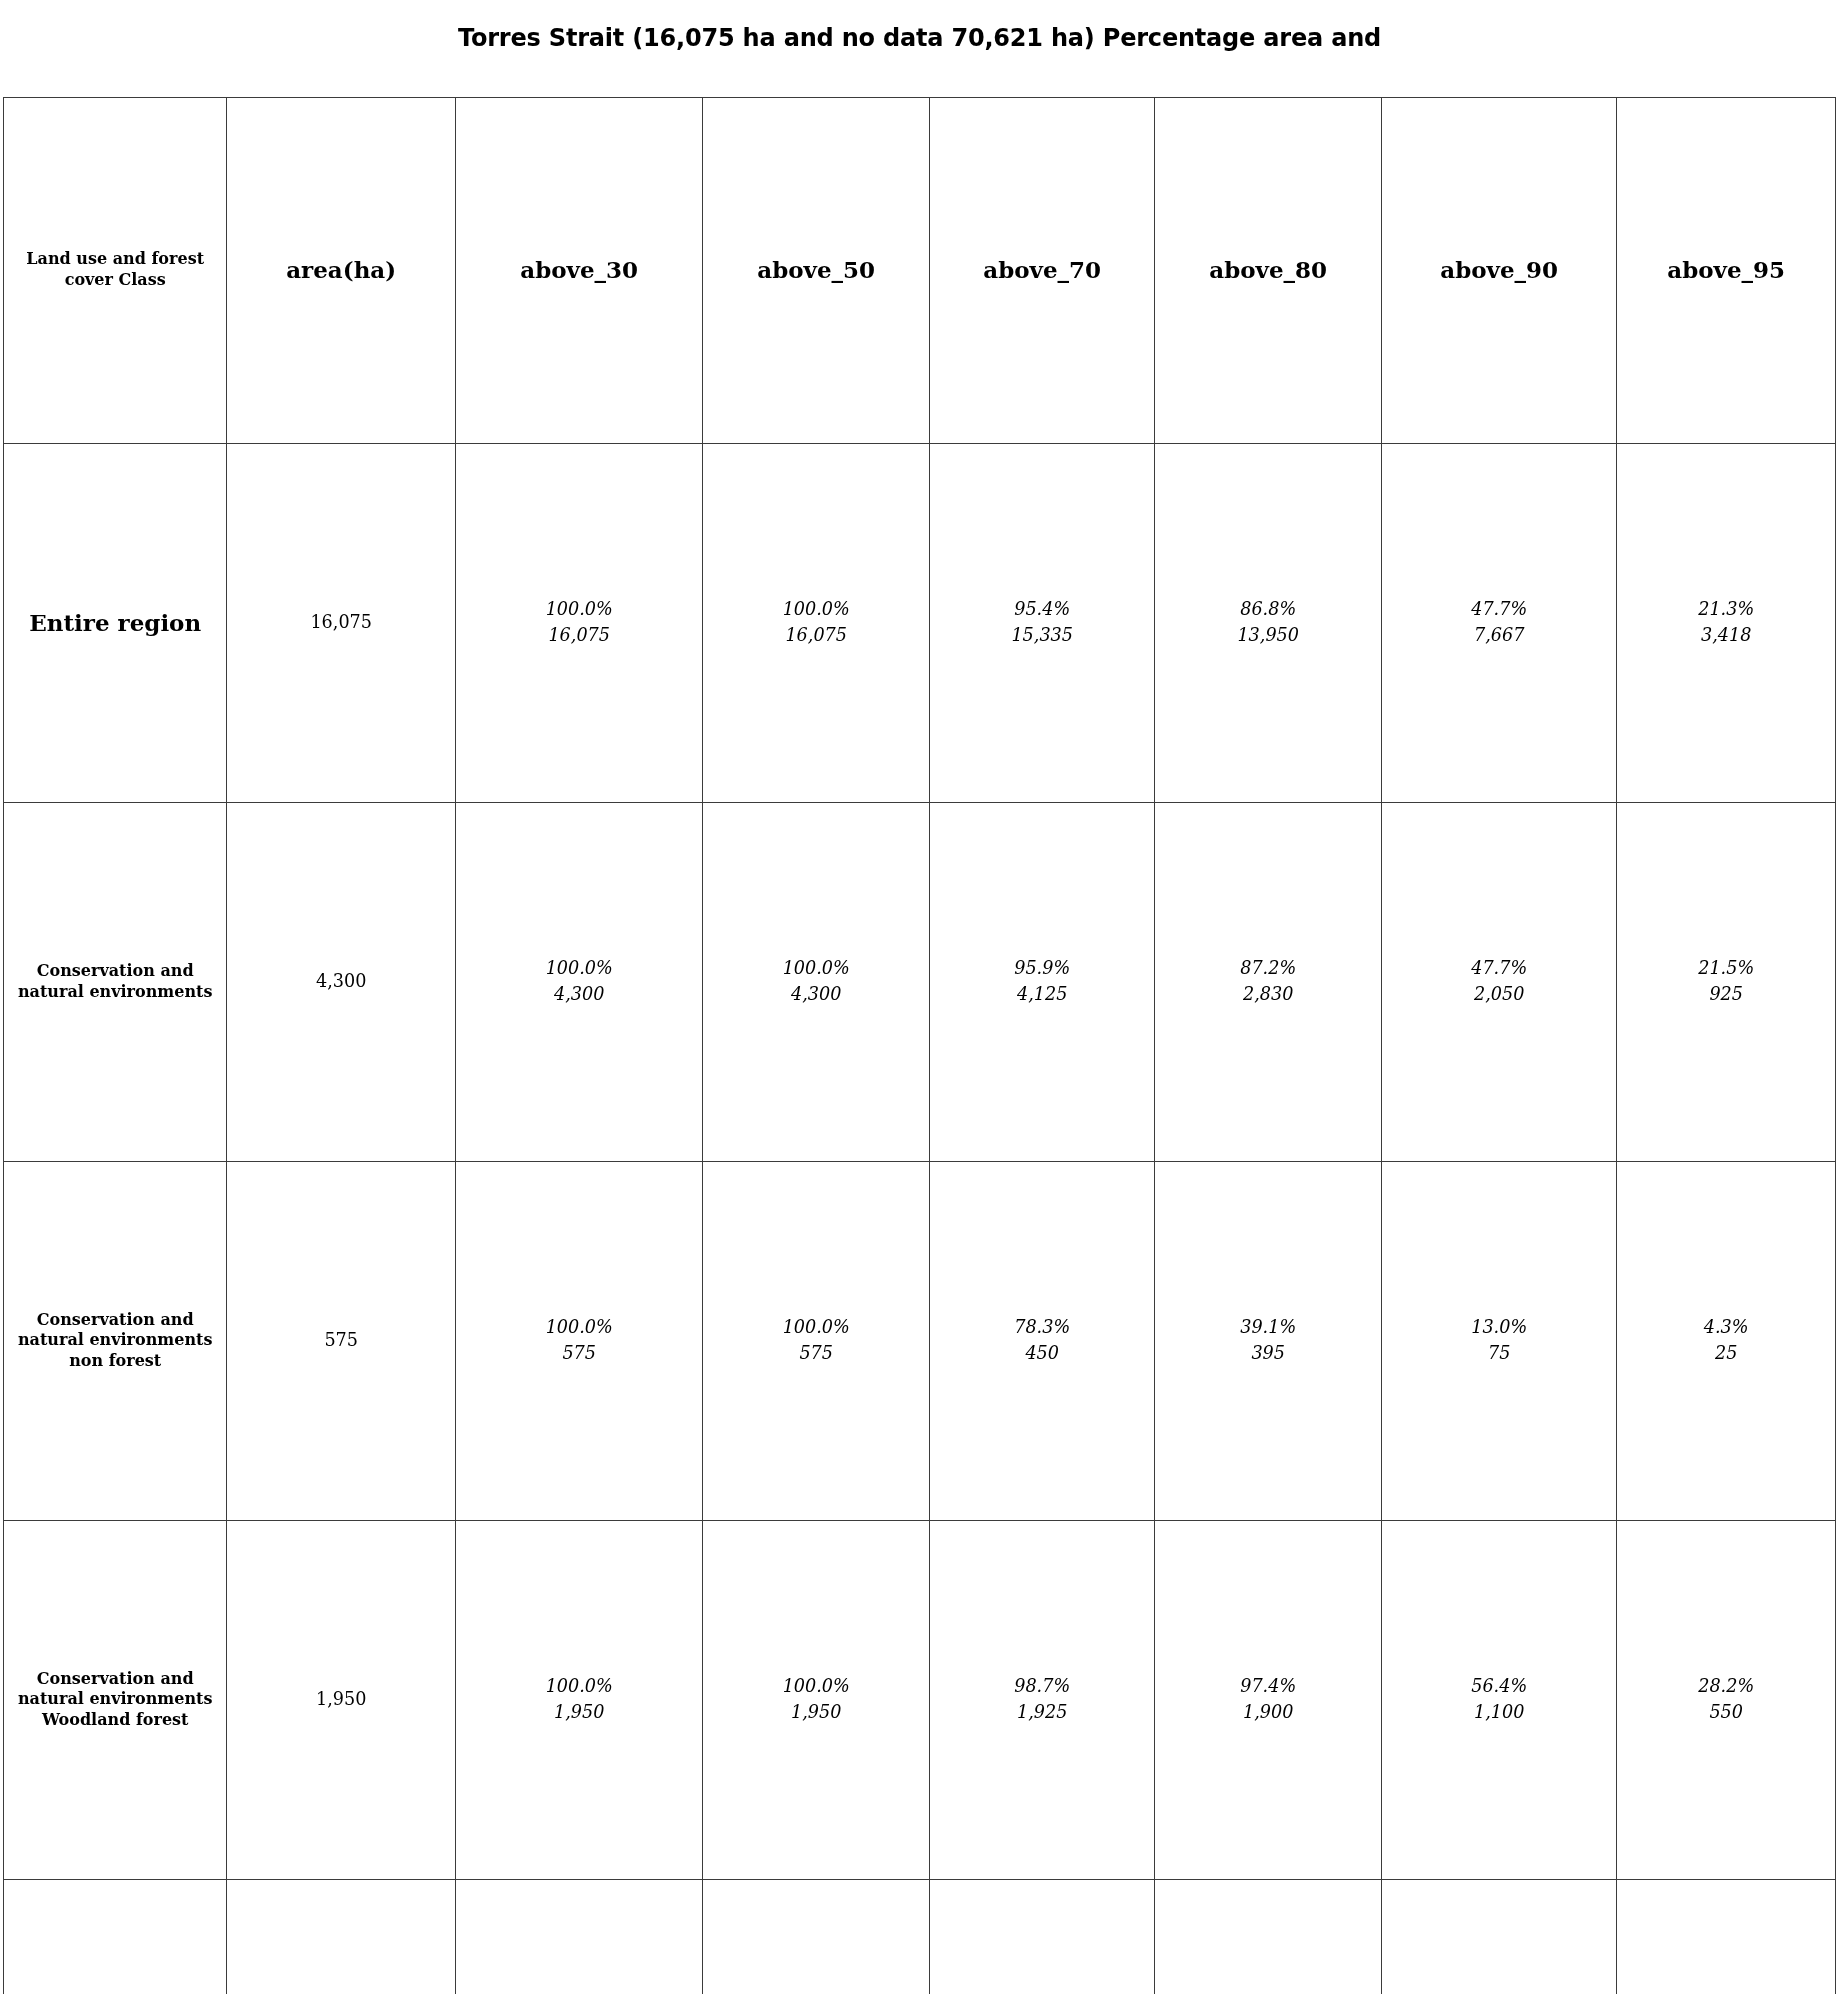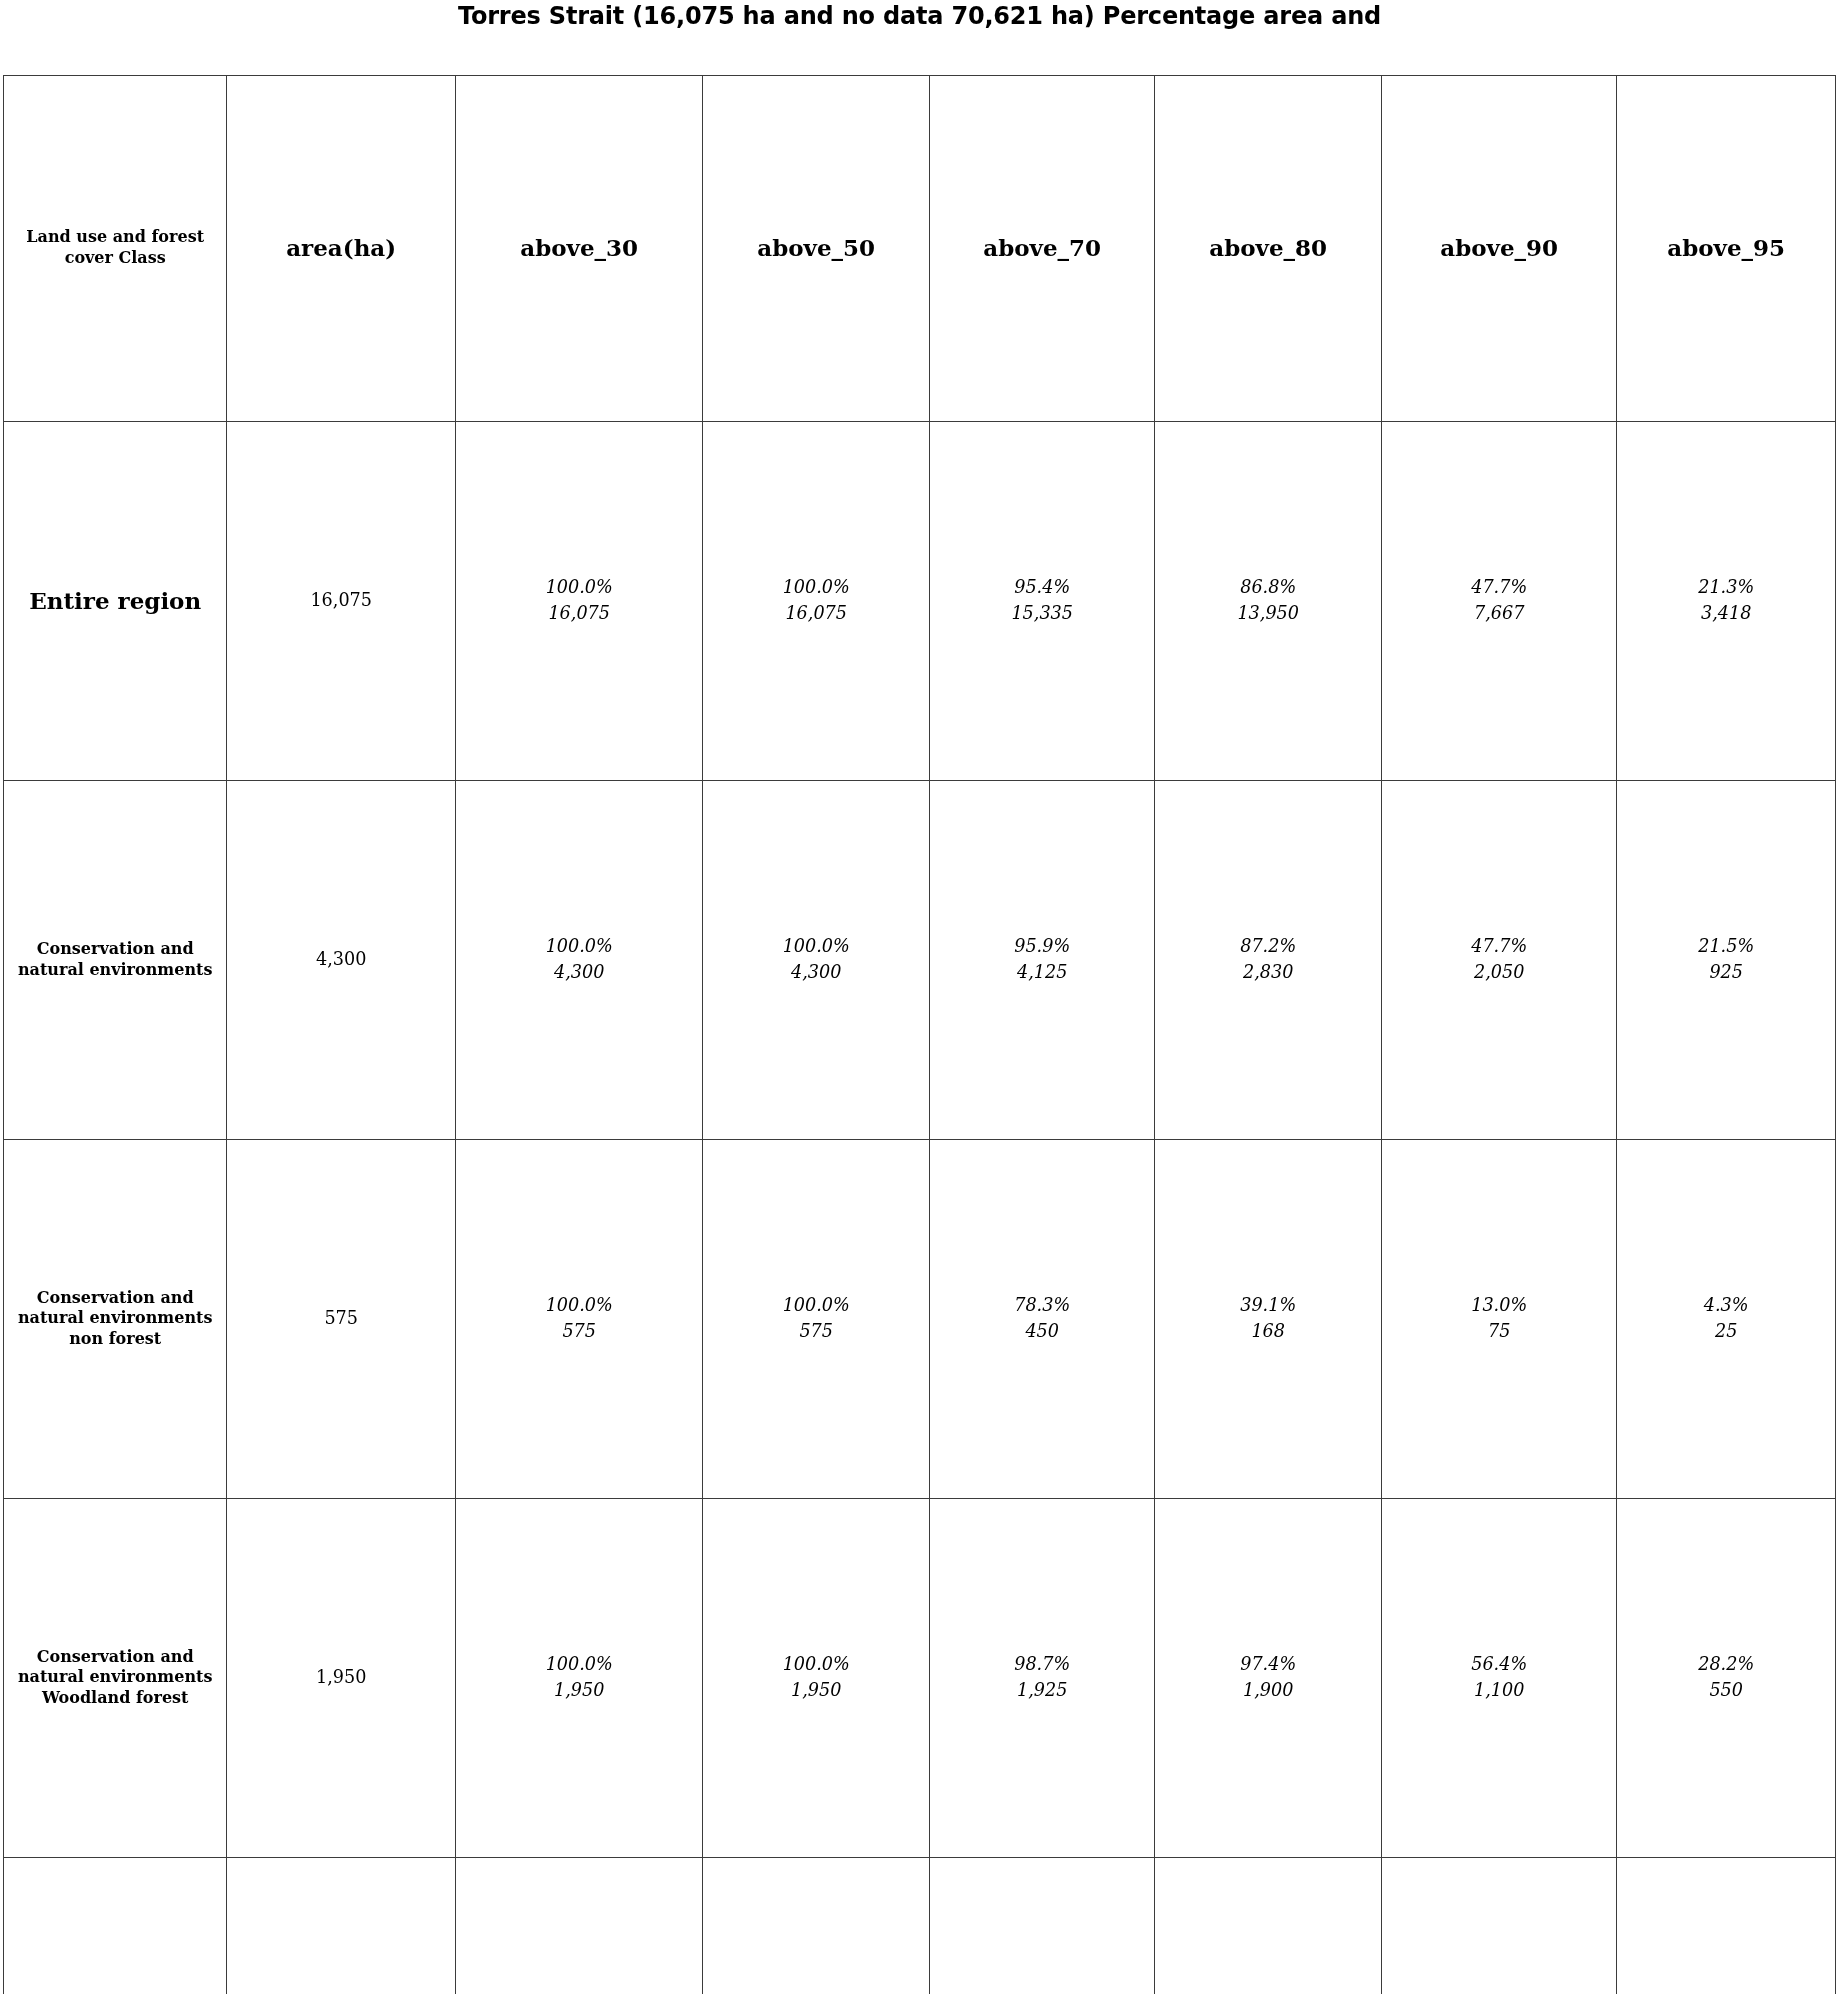--- a/index.html
+++ b/index.html
@@ -14,21 +14,21 @@
   }
   .page {
     width: 1839px;
     height: 2548px;
     position: relative;
     box-sizing: border-box;
   }
 
   
   .title-block {
-    padding-top: 1px;
+    padding-top: 23px;
     text-align: center;
   }
   .title-line {
     font-family: "DejaVu Sans", sans-serif;
     font-weight: bold;
     font-size: 24px;
     line-height: 1.28;
     letter-spacing: -0.2px;
     color: #000;
   }
@@ -228,21 +228,21 @@
           </td>
           <td class="num">
             <span class="cell-stack">
               <span class="cell-pct">78.3%</span>
               <span class="cell-ha">450</span>
             </span>
           </td>
           <td class="num">
             <span class="cell-stack">
               <span class="cell-pct">39.1%</span>
-              <span class="cell-ha">168</span>
+              <span class="cell-ha">395</span>
             </span>
           </td>
           <td class="num">
             <span class="cell-stack">
               <span class="cell-pct">13.0%</span>
               <span class="cell-ha">75</span>
             </span>
           </td>
           <td class="num">
             <span class="cell-stack">

